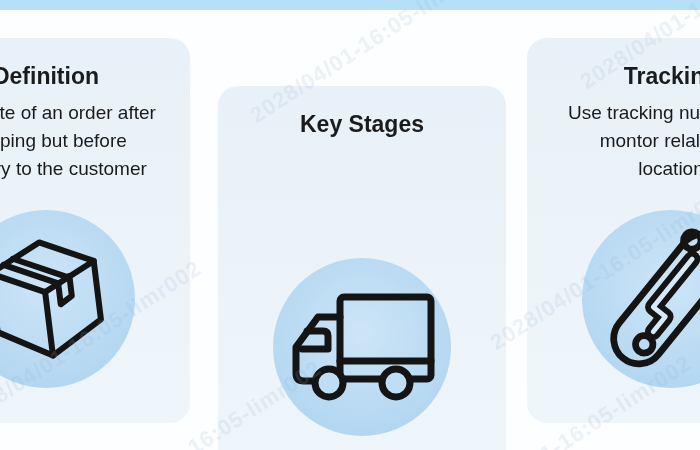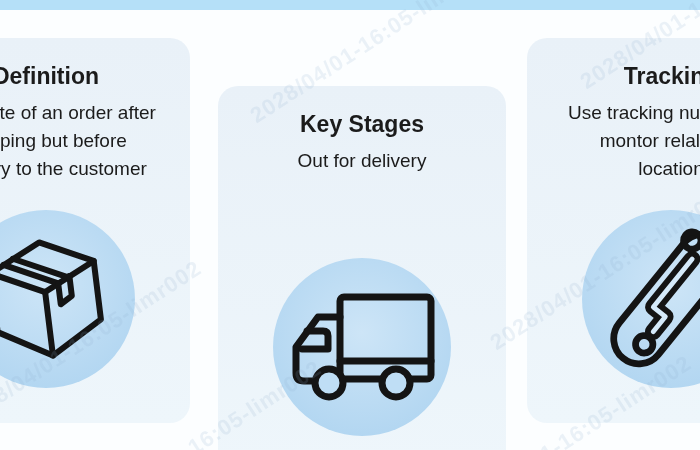--- a/index.html
+++ b/index.html
@@ -74,21 +74,20 @@
             <path d="M75 52 L75 73 L87 66 L87 46"></path>
           </g>
         </svg>
       </span>
     </div>
   </div>
 
   <div class="card" style="left:218px;margin-top:48px;">
     <div class="card-title">Key Stages</div>
     <div class="card-body">
-      <div class="line">Out for delivery</div>
     </div>
     <div class="icon-circle">
       <span>
         <svg width="150" height="112" viewBox="0 0 150 112" fill="none">
           <g stroke="#141414" stroke-width="7" stroke-linejoin="round" stroke-linecap="round">
             <rect x="53" y="6" width="91" height="82" rx="4"></rect>
             <path d="M53 70 H144"></path>
             <path d="M53 26 H31 L9 56 L9 82 Q9 90 17 90 H27"></path>
             <path d="M20 40 H36 Q41 40 41 45 V58 H15"></path>
             <circle cx="42" cy="92" r="14" fill="#bfdef5"></circle>

